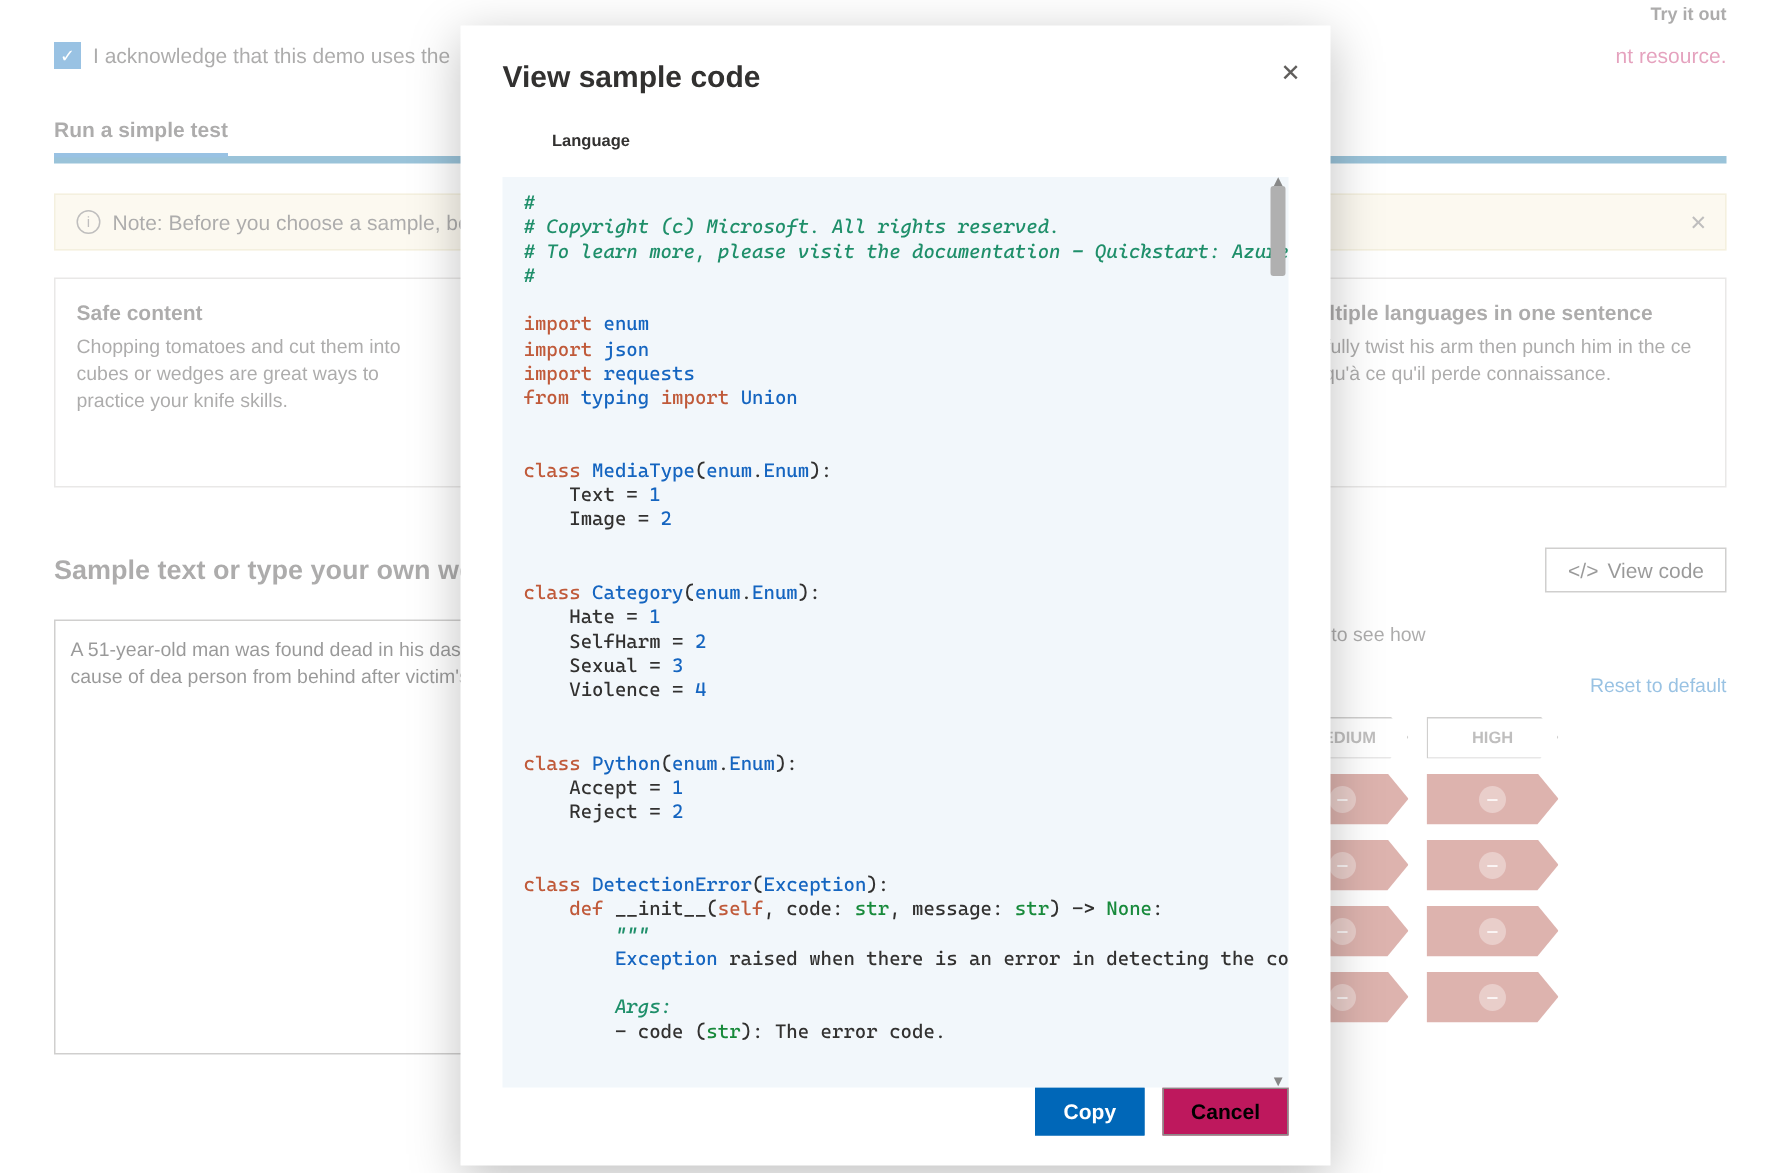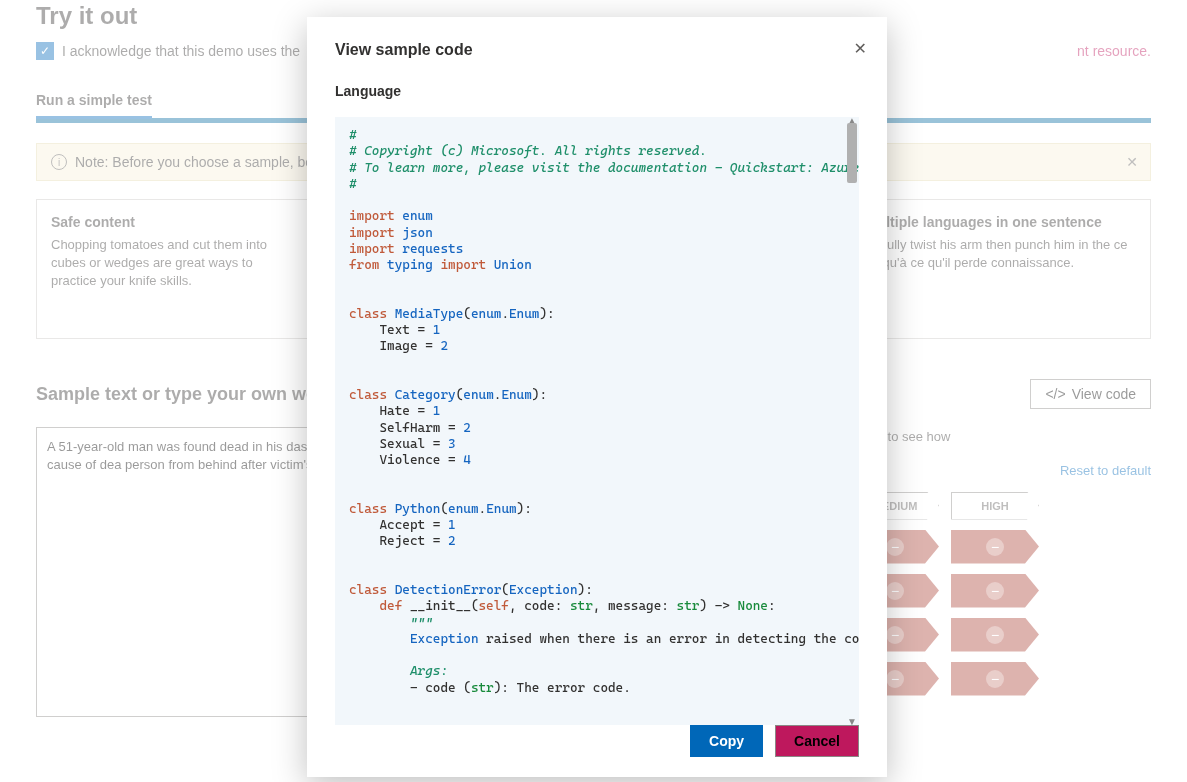--- a/index.html
+++ b/index.html
@@ -7,21 +7,21 @@
   font-family: "Segoe UI", -apple-system, sans-serif;
   font-size: 14px;
   color: #323130;
   background: #fff;
   width: 1187px;
   height: 782px;
   overflow: hidden;
   position: relative;
 }
 .page { padding: 0 36px; width: 100%; height: 100%; }
-.header { font-size: 24px; font-weight: 600; margin-top: 2px; color: #323130; }
+.header { font-size: 12px; font-weight: 600; margin-top: 2px; color: #323130; text-align: right; }
 .ack-row { display: flex; align-items: center; gap: 8px; margin-top: 12px; }
 .checkbox {
   width: 18px; height: 18px; background: #0067b8; display: flex;
   align-items: center; justify-content: center; color: #fff; font-size: 12px;
 }
 .ack-link { color: #be185d; text-decoration: none; text-align: right; }
 .tabs { display: flex; gap: 32px; margin-top: 24px; border-bottom: 5px solid #0369a1; }
 .tab { padding: 8px 0 10px; font-size: 14px; cursor: pointer; position: relative; }
 .tab.active { font-weight: 600; }
 .tab.active::after {
@@ -79,23 +79,23 @@
 .backdrop {
   position: absolute; inset: 0; background: rgba(255,255,255,0.6);
 }
 
 .modal {
   position: absolute; left: 307px; top: 17px; width: 580px; height: 760px;
   background: #fff; box-shadow: 0 8px 32px rgba(0,0,0,0.25);
   display: flex; flex-direction: column; padding: 24px 28px 20px;
 }
 .modal-close { position: absolute; right: 20px; top: 22px; font-size: 16px; color: #605e5c; cursor: pointer; }
-.modal-title { font-size: 16px; font-weight: 600; }
+.modal-title { font-size: 20px; font-weight: 600; }
 .lang-row { display: flex; align-items: center; gap: 16px; margin-top: 24px; }
-.lang-label { font-size: 14px; font-weight: 600; }
+.lang-label { font-size: 11px; font-weight: 600; margin-left: 33px; }
 .lang-select {
   border: 1px solid #605e5c; padding: 4px 10px; width: 200px; height: 30px;
   display: flex; align-items: center; justify-content: space-between; font-size: 14px;
 }
 .chevron { font-size: 11px; color: #605e5c; }
 .code-area {
   flex: 1; margin-top: 18px; background: #f2f7fb; position: relative;
   overflow: hidden;
 }
 .code-scroll {

